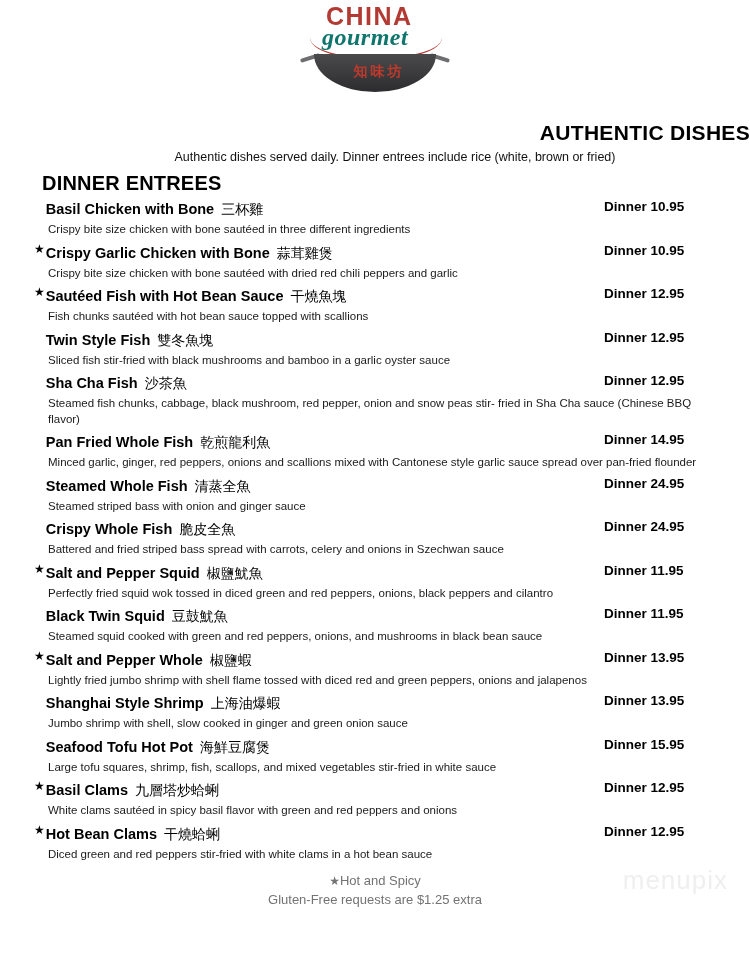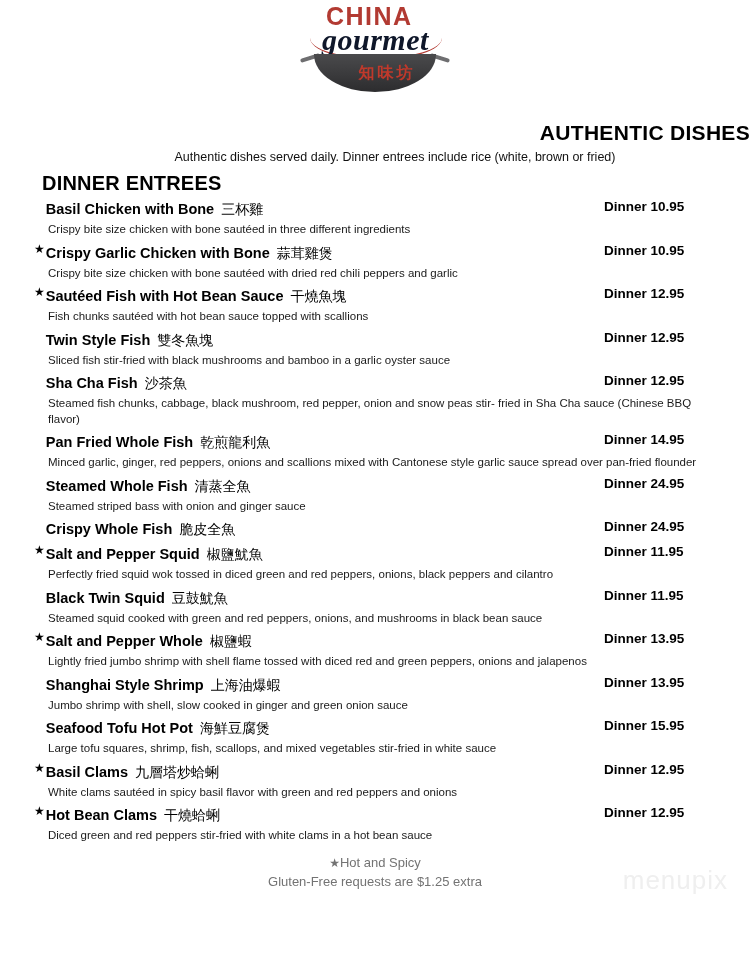--- a/index.html
+++ b/index.html
@@ -39,22 +39,22 @@
     color: #b23a32;
     line-height: 1;
   }
   .logo-gourmet {
     position: absolute;
     top: 25px;
     left: 22px;
     font-family: "Liberation Serif", serif;
     font-style: italic;
     font-weight: bold;
-    font-size: 30px;
-    color: #0f172a;
+    font-size: 24px;
+    color: #0f766e;
     line-height: 1;
     letter-spacing: 0.5px;
   }
   .logo-swoosh {
     position: absolute;
     top: 16px;
     left: 10px;
     width: 132px;
     height: 44px;
     border-bottom: 2.5px solid #b23a32;
@@ -75,26 +75,26 @@
     top: 56px;
     width: 20px;
     height: 4px;
     background: #6e6e70;
     border-radius: 2px;
   }
   .logo-wok-handle-l { left: 0px; transform: rotate(-18deg); }
   .logo-wok-handle-r { left: 130px; transform: rotate(18deg); }
   .logo-cn {
     position: absolute;
-    left: 12px;
+    left: 4px;
     top: 63px;
     width: 150px;
     text-align: center;
     color: #c0392b;
-    font-size: 16px;
+    font-size: 14px;
     font-family: "DejaVu Sans", sans-serif;
     letter-spacing: 3px;
     font-weight: bold;
   }
 
   
   .authentic-title {
     text-align: right;
     font-size: 21px;
     font-weight: bold;
@@ -296,20 +296,21 @@
     </div>
     <div class="item">
       <div class="item-row">
         <div class="item-name-cell">
           <span class="star empty">★</span>
           <span class="item-name">Crispy Whole Fish</span>
           <span class="item-cn">脆皮全魚</span>
         </div>
         <div class="item-price">Dinner 24.95</div>
       </div>
+      <div class="item-desc">Battered and fried striped bass spread with carrots, celery and onions in Szechwan sauce</div>
     </div>
     <div class="item">
       <div class="item-row">
         <div class="item-name-cell">
           <span class="star">★</span>
           <span class="item-name">Salt and Pepper Squid</span>
           <span class="item-cn">椒鹽魷魚</span>
         </div>
         <div class="item-price">Dinner 11.95</div>
       </div>

